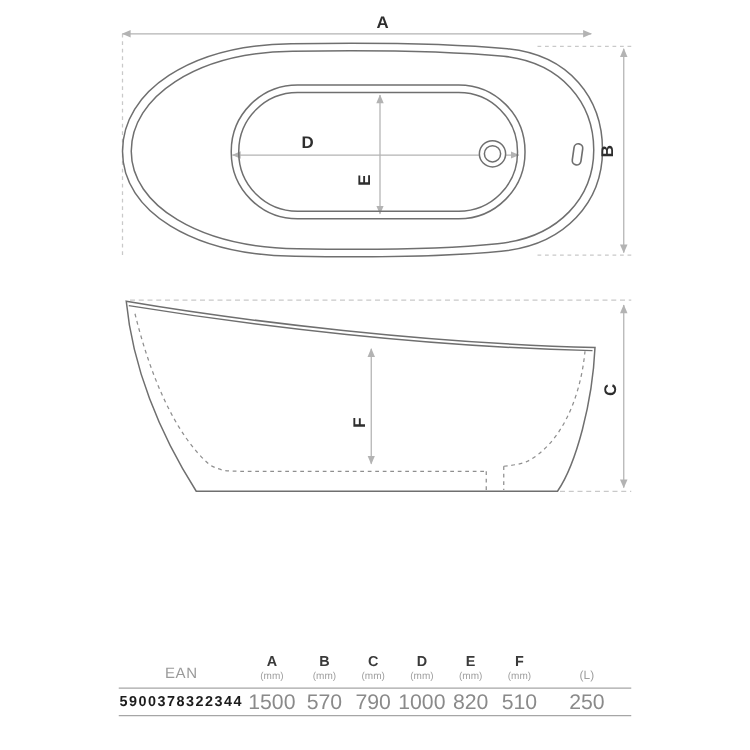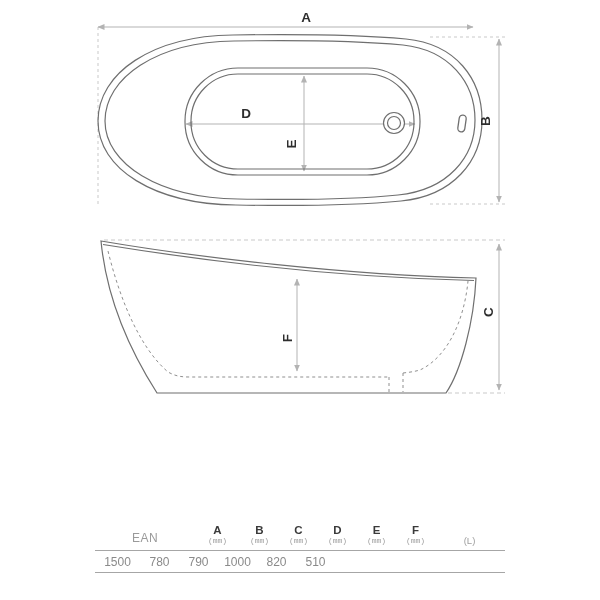--- a/index.html
+++ b/index.html
@@ -27,24 +27,24 @@
     box-sizing:border-box;
   }
   .c-ean{width:100px;}
   .c-dim{width:39px;}
   .c-a{width:45px;}
   .c-l{width:69px;}
   .ean-header{
     color:#9a9a9a;font-size:12px;padding-bottom:5px;letter-spacing:0.5px;
   }
   .dim-letter{color:#3a3a3a;font-size:11.5px;font-weight:bold;line-height:11px;}
-  .dim-unit{color:#9e9e9e;font-size:8px;line-height:10px;padding-bottom:4px;font-family:Liberation Mono, monospace;}
+  .dim-unit{color:#9e9e9e;font-size:8px;line-height:10px;padding-bottom:4px;}
   .liters-header{color:#9e9e9e;font-size:9.5px;padding-bottom:4px;}
   .tbody .cell{justify-content:center;}
-  .val{color:#8a8a8a;font-size:12px;}
+  .val{color:#8a8a8a;font-size:17px;}
   .ean-val{color:#1c1c1c;font-size:11.5px;font-weight:bold;letter-spacing:1.2px;}
 </style>
 </head>
 <body>
 
 <div class="stage">
 
   <svg width="600" height="600" viewBox="0 0 600 600">
     <defs>
       <marker id="arrE" markerWidth="9" markerHeight="8" refX="6.5" refY="3" orient="auto" markerUnits="userSpaceOnUse">
@@ -148,22 +148,24 @@
         <span class="dim-letter">E</span>
         <span class="dim-unit">(mm)</span>
       </div>
       <div class="cell c-dim">
         <span class="dim-letter">F</span>
         <span class="dim-unit">(mm)</span>
       </div>
       <div class="cell c-l liters-header">(L)</div>
     </div>
     <div class="row tbody">
+      <div class="cell c-ean ean-val">5900378322344</div>
       <div class="cell c-a val">1500</div>
-      <div class="cell c-dim val">780</div>
+      <div class="cell c-dim val">570</div>
       <div class="cell c-dim val">790</div>
       <div class="cell c-dim val">1000</div>
       <div class="cell c-dim val">820</div>
       <div class="cell c-dim val">510</div>
+      <div class="cell c-l val">250</div>
     </div>
   </div>
 
 </div>
 
 </body></html>

